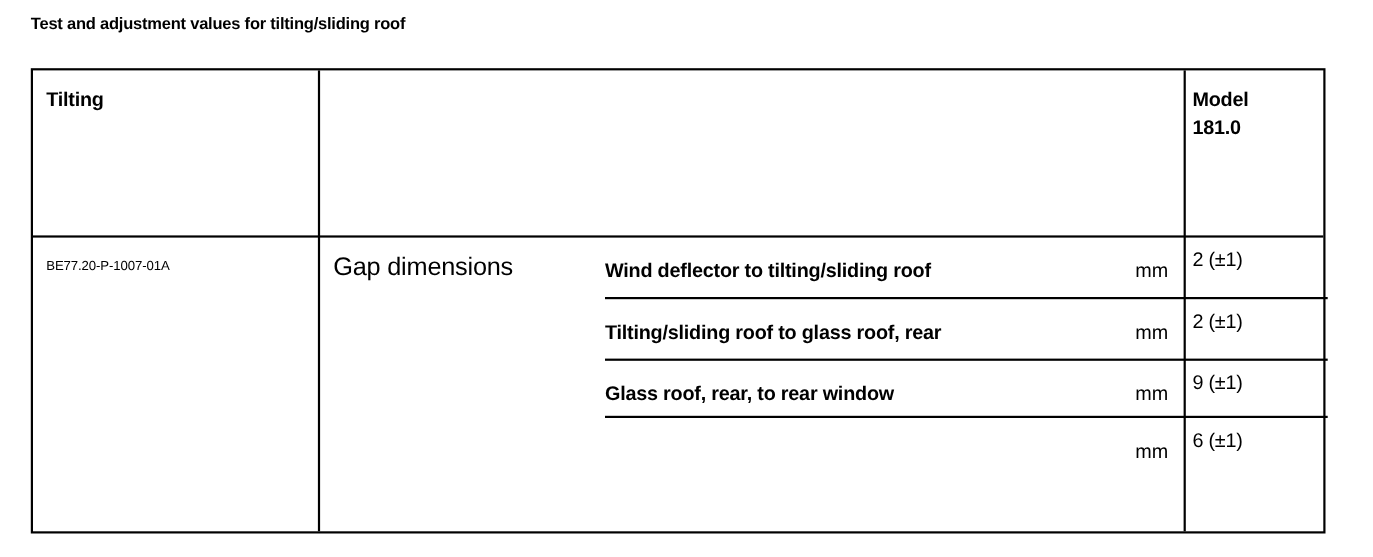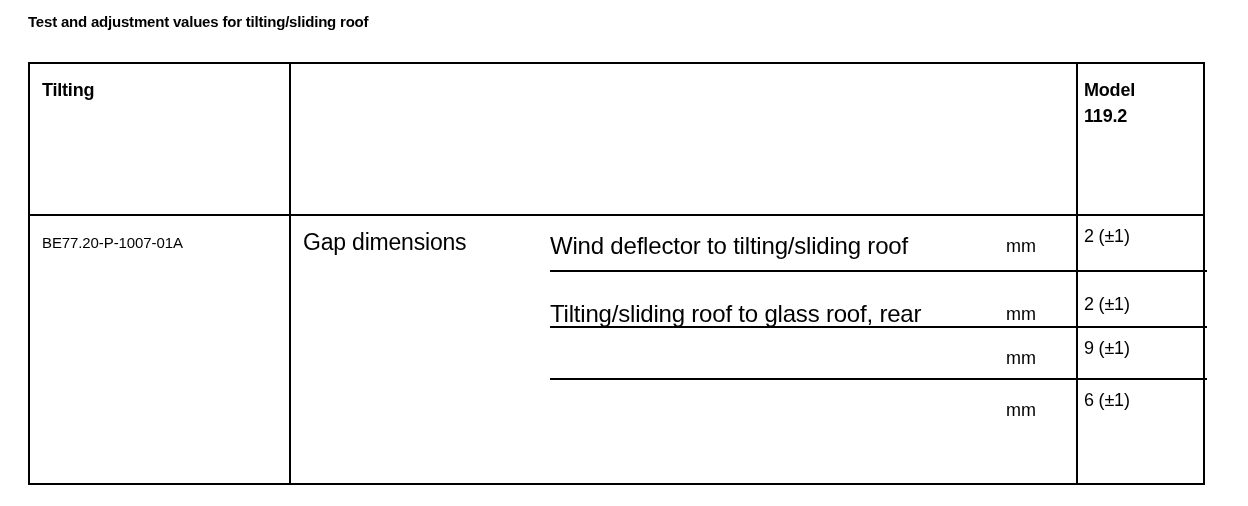--- a/index.html
+++ b/index.html
@@ -79,21 +79,21 @@
     top: 152px;
     right: 0;
     bottom: 0;
   }
 
   
   .cell-number {
     position: absolute;
     left: 12px;
     top: 18px;
-    font-size: 15px;
+    font-size: 12px;
     font-family: "Liberation Sans", sans-serif;
     letter-spacing: -0.1px;
     white-space: nowrap;
   }
   .cell-designation {
     position: absolute;
     left: 273px;
     top: 13px;
     font-size: 23px;
     letter-spacing: -0.2px;
@@ -104,33 +104,34 @@
   .measure-row {
     position: absolute;
     left: 520px;
     right: 0;
     height: 54px;
   }
   .measure-row .label {
     position: absolute;
     left: 0;
     top: 13px;
-    font-size: 24px;
+    font-size: 18px;
     letter-spacing: -0.2px;
     line-height: 34px;
     white-space: pre-line;
+    font-weight: bold;
   }
   .measure-row .unit {
     position: absolute;
     left: 430px;
     width: 82px;
     top: 13px;
     font-size: 18px;
     line-height: 34px;
-    text-align: center;
+    text-align: right;
   }
   .measure-row .value {
     position: absolute;
     left: 534px;
     top: 3px;
     font-size: 18px;
     letter-spacing: -0.2px;
     line-height: 34px;
     white-space: nowrap;
   }
@@ -147,49 +148,50 @@
 </head>
 <body>
 
 <div class="page-title">Test and adjustment values for tilting/sliding roof</div>
 
 <div class="spec-table">
 
   <div class="thead">
     <div class="th th-number">Tilting</div>
     <div class="th th-model">Model
-119.2</div>
+181.0</div>
   </div>
 
   <div class="vrule vrule-1"></div>
   <div class="vrule vrule-2"></div>
 
   <div class="tbody">
 
     <div>
 
       <div class="cell-number">BE77.20-P-1007-01A</div>
 
       <div class="cell-designation">Gap dimensions</div>
 
       <div class="measure-row" style="top:0px;">
         <div class="label">Wind deflector to tilting/sliding roof</div>
         <div class="unit">mm</div>
         <div class="value">2 (±1)</div>
       </div>
       <div class="hsep" style="top:54px;"></div>
 
-      <div class="measure-row" style="top:56px;margin-top:12px;">
+      <div class="measure-row" style="top:56px;">
         <div class="label">Tilting/sliding roof to glass roof, rear</div>
         <div class="unit">mm</div>
         <div class="value">2 (±1)</div>
       </div>
       <div class="hsep" style="top:110px;"></div>
 
       <div class="measure-row" style="top:112px;">
+        <div class="label">Glass roof, rear, to rear window</div>
         <div class="unit">mm</div>
         <div class="value">9 (±1)</div>
       </div>
       <div class="hsep" style="top:162px;"></div>
 
       <div class="measure-row" style="top:164px; height:88px;">
         <div class="unit">mm</div>
         <div class="value">6 (±1)</div>
       </div>
 

